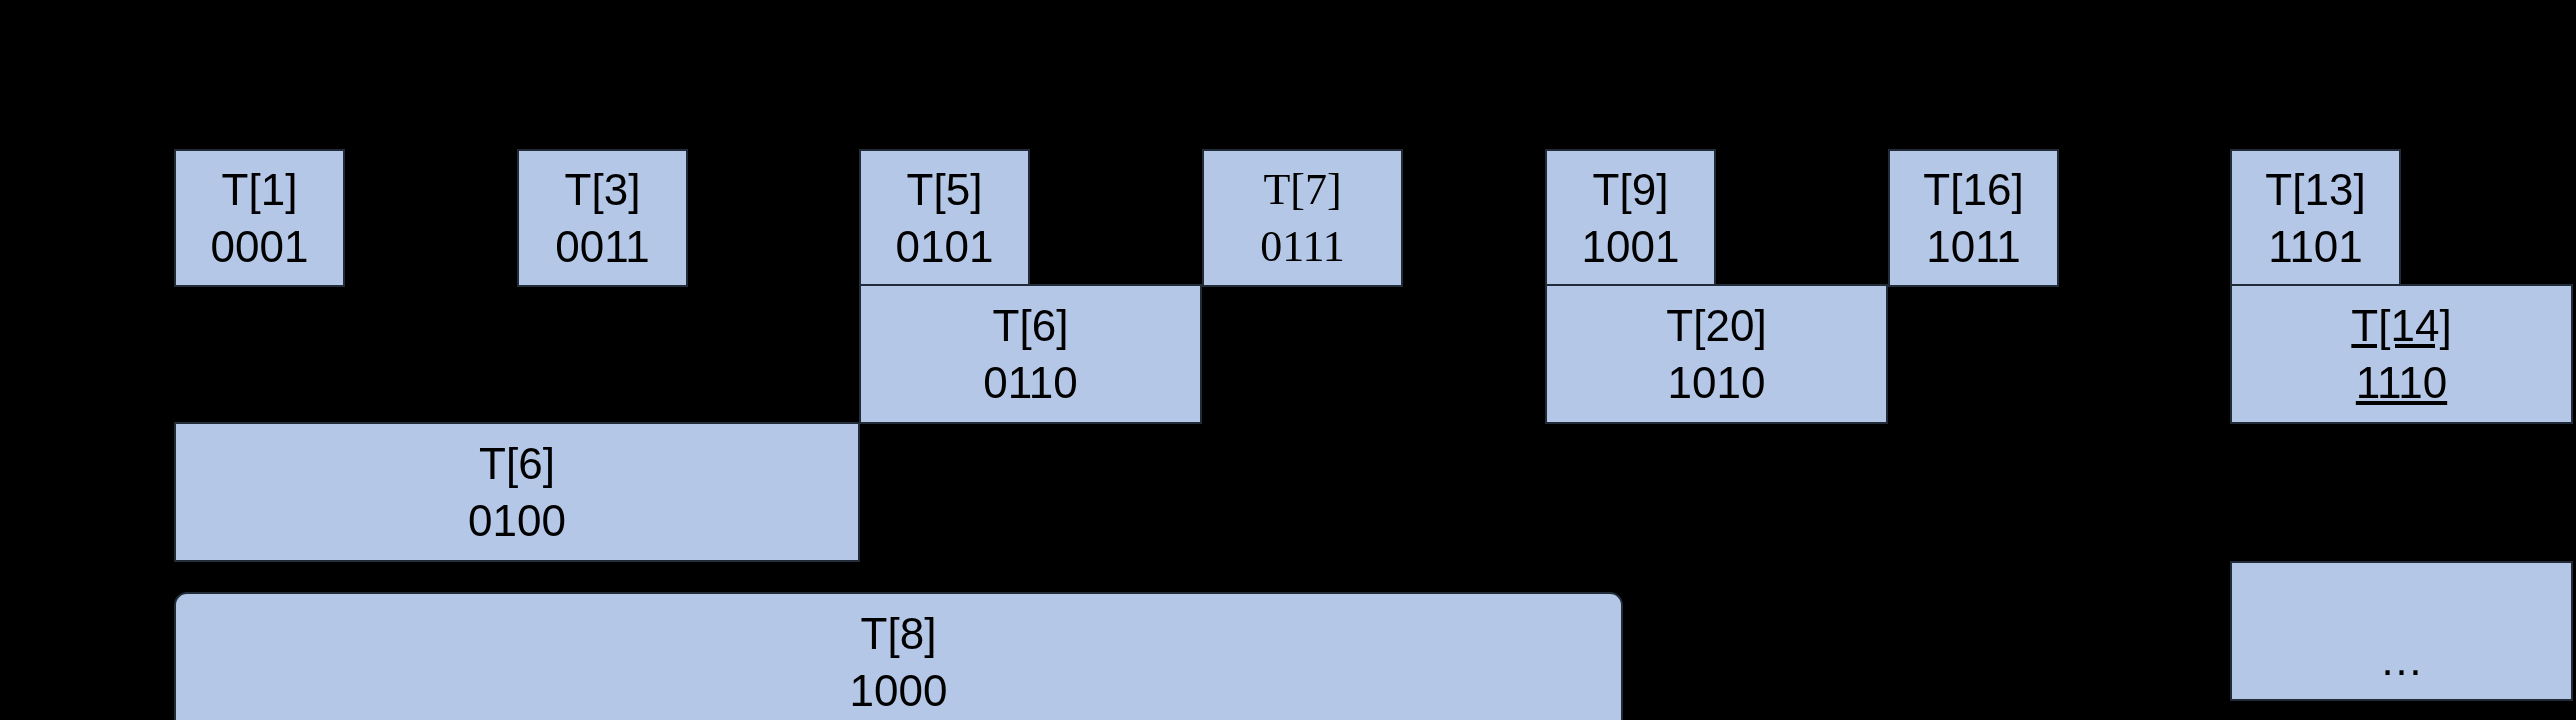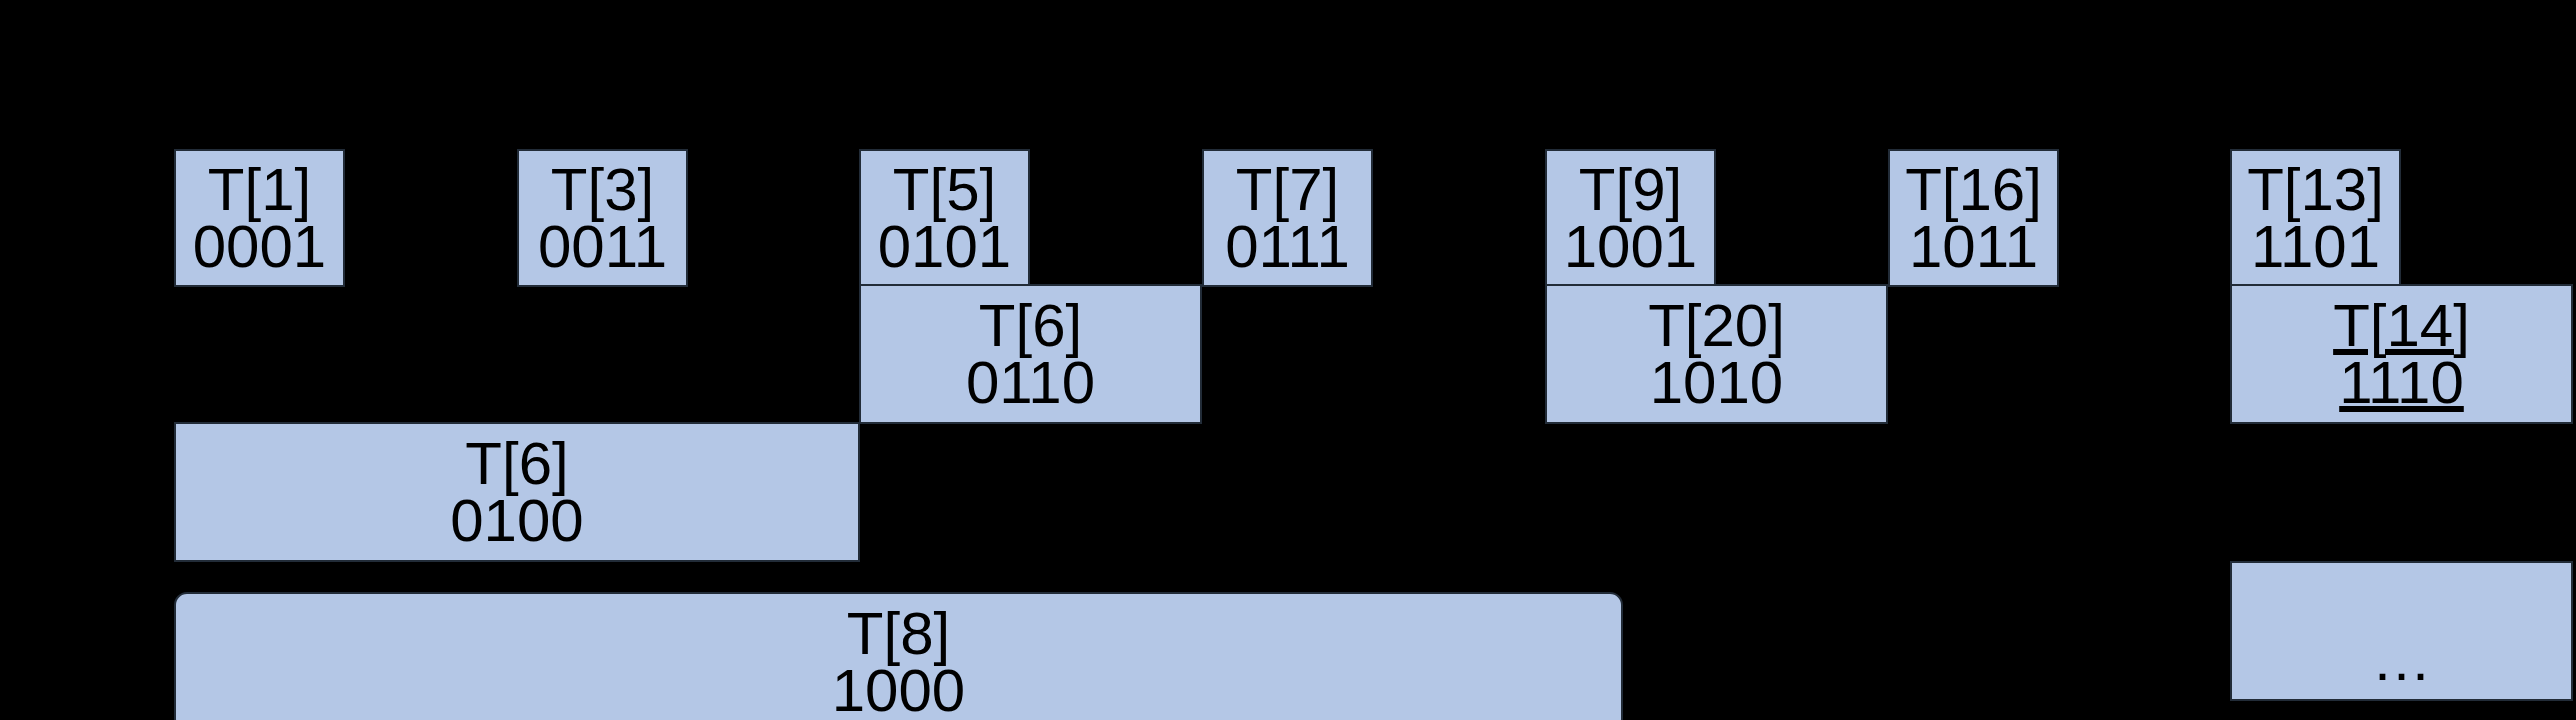--- a/index.html
+++ b/index.html
@@ -20,21 +20,21 @@
     box-sizing: border-box;
     background: var(--fill, #b4c7e6);
     border: 2.4px solid var(--stroke, #222c38);
     color: var(--ink, #000);
     display: flex;
     flex-direction: column;
     align-items: center;
     justify-content: center;
     text-align: center;
     font-family: "Liberation Sans", sans-serif;
-    font-size: 60px;
+    font-size: 44px;
     line-height: 57px;
     font-weight: 400;
   }
   .box-line {
     height: 57px;
     white-space: nowrap;
   }
 </style>
 </head>
 <body>
@@ -53,21 +53,21 @@
       <div class="box-line">0100</div>
     </div>
     <div class="box" style="left: 859px; top: 149px; width: 171px; height: 138px;">
       <div class="box-line">T[5]</div>
       <div class="box-line">0101</div>
     </div>
     <div class="box" style="left: 859px; top: 284px; width: 343px; height: 140px;">
       <div class="box-line">T[6]</div>
       <div class="box-line">0110</div>
     </div>
-    <div class="box" style="left: 1202px; top: 149px; width: 171px; height: 138px;">
+    <div class="box" style="left: 1202px; top: 149px; width: 201px; height: 138px; font-family: Liberation Serif, serif;">
       <div class="box-line">T[7]</div>
       <div class="box-line">0111</div>
     </div>
     <div class="box" style="left: 174px; top: 592px; width: 1449px; height: 140px; border-radius: 13px;">
       <div class="box-line">T[8]</div>
       <div class="box-line">1000</div>
     </div>
     <div class="box" style="left: 1545px; top: 149px; width: 171px; height: 138px;">
       <div class="box-line">T[9]</div>
       <div class="box-line">1001</div>

